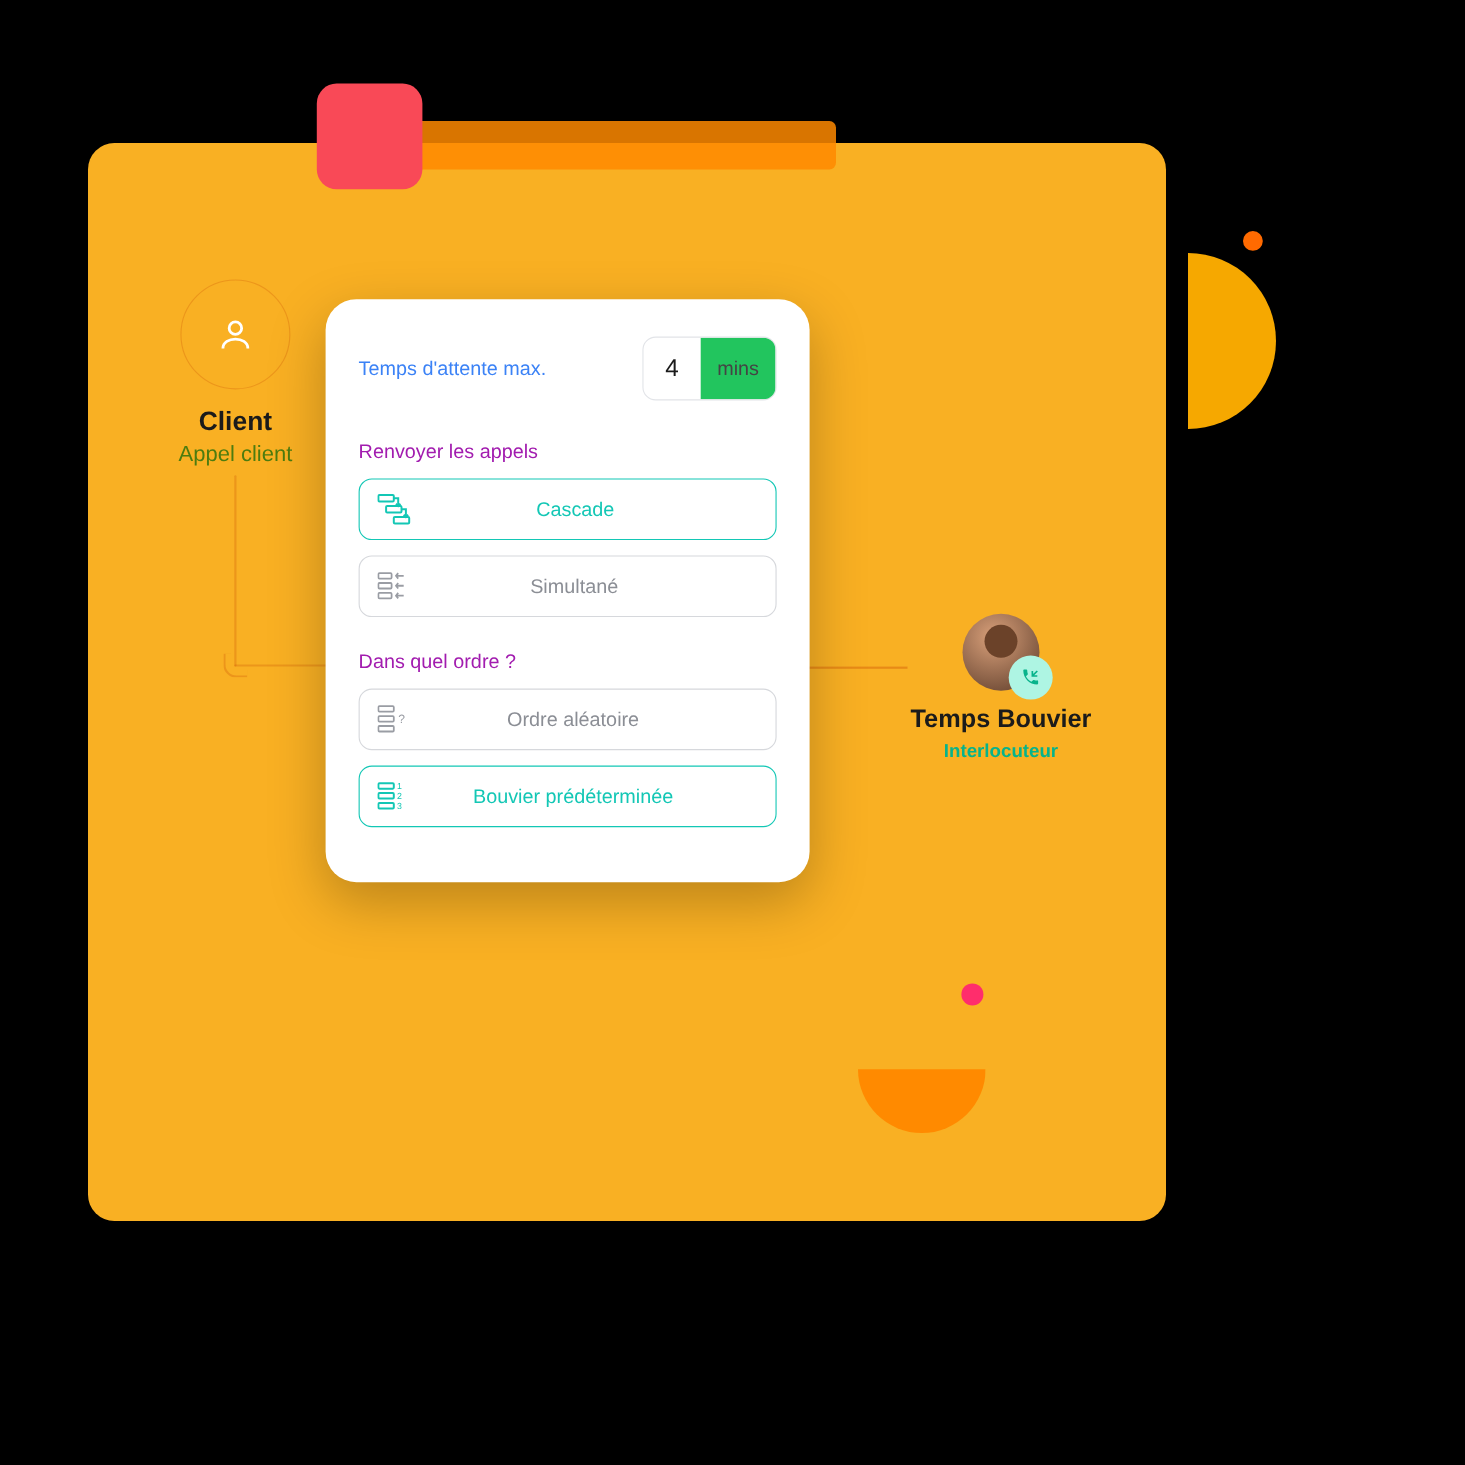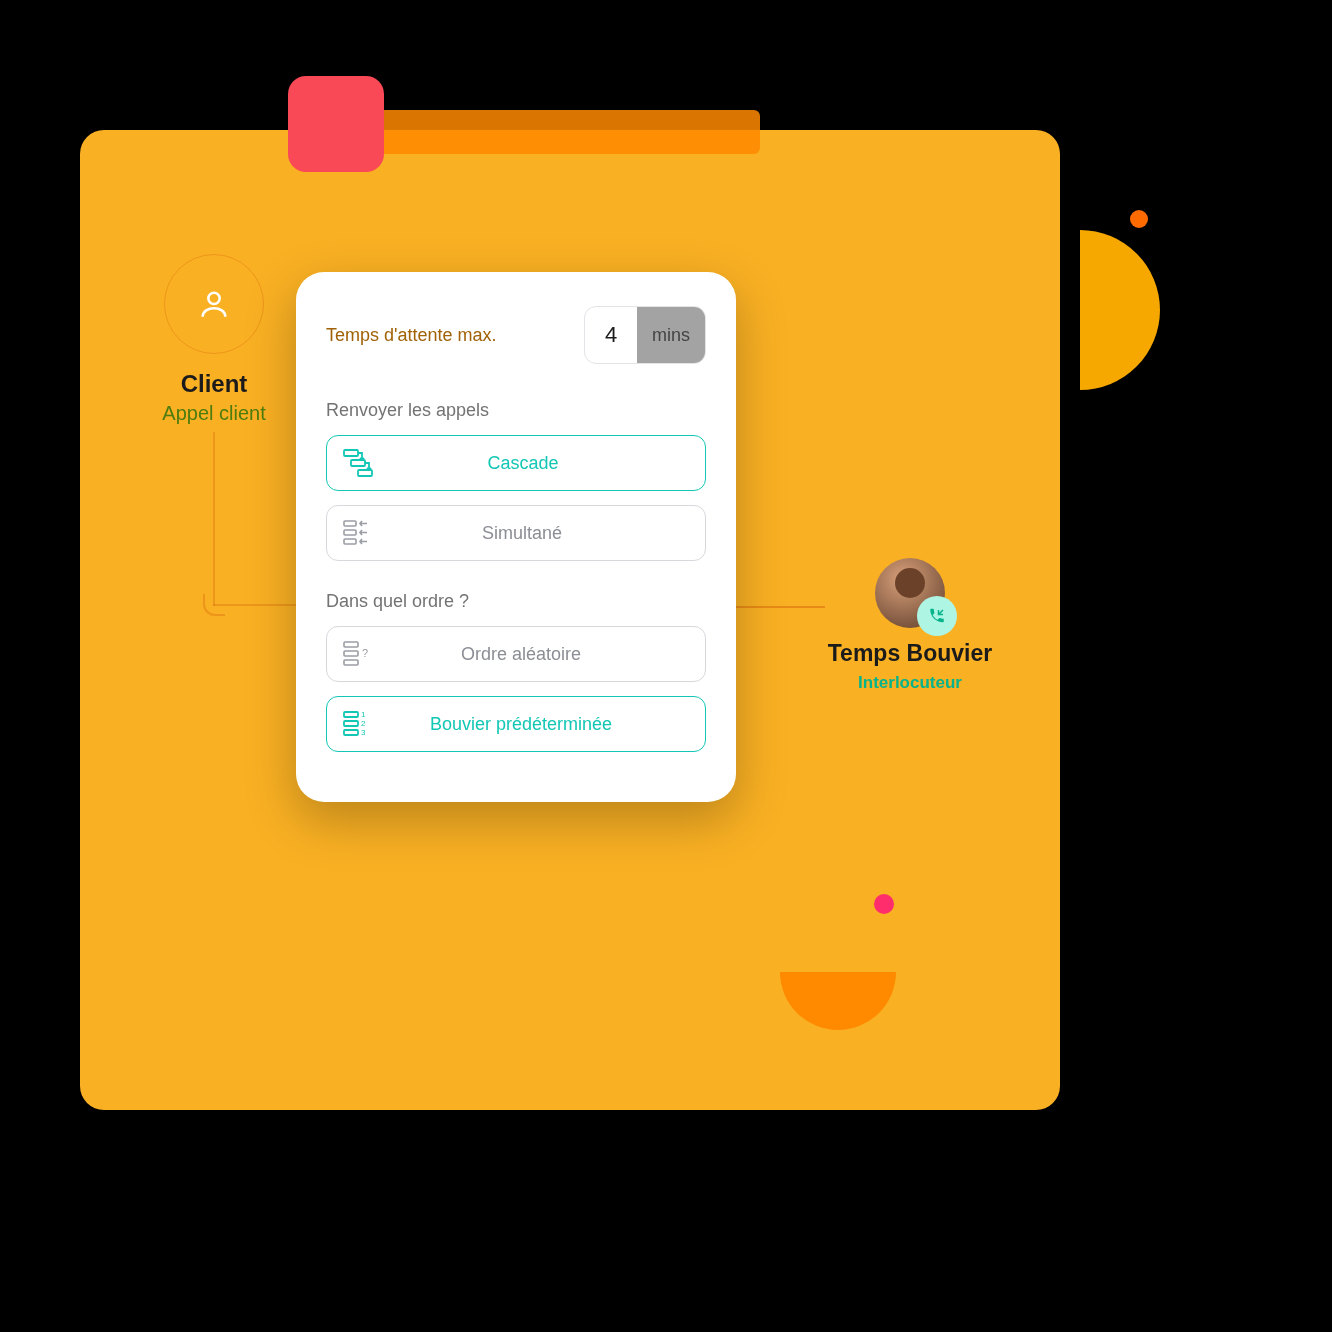--- a/index.html
+++ b/index.html
@@ -177,36 +177,36 @@
     left: 296px;
     top: 272px;
     width: 440px;
     background: #fff;
     border-radius: 28px;
     box-shadow: 0 18px 50px rgba(0,0,0,.25);
     padding: 34px 30px 36px;
   }
   .card-title { font-size: 23px; font-weight: 800; color: #1b1b1b; margin-bottom: 34px; }
   .row { display:flex; align-items:center; justify-content:space-between; margin-bottom: 36px; }
-  .row-label { font-size: 18px; color:#a16207; }
+  .row-label { font-size: 18px; color:#3b82f6; }
   .numfield {
     display:flex; align-items:stretch;
     border:1px solid #e2e4e8; border-radius:12px;
     overflow:hidden; height: 58px;
   }
   .numfield .num {
     width: 52px; display:flex;align-items:center;justify-content:center;
     font-size: 22px; color:#1b1b1b; font-weight:500;
   }
   .numfield .unit {
-    width: 68px; background:#a3a3a3;
+    width: 68px; background:#22c55e;
     display:flex;align-items:center;justify-content:center;
     font-size: 18px; color:#444;
   }
-  .section-label { font-size: 18px; color:#737373; font-weight:500; margin-bottom: 14px; }
+  .section-label { font-size: 18px; color:#a21caf; font-weight:500; margin-bottom: 14px; }
   .opt {
     display:flex; align-items:center; gap: 14px;
     border:1.5px solid #d6d8dc; border-radius:12px;
     padding: 12px 16px; height: 56px;
     margin-bottom: 14px;
     color:#8b8e95; font-size:18px;
     cursor: pointer;
   }
   .opt .opt-text { flex:1; text-align:center; margin-left:-34px; }
   .opt.active {

